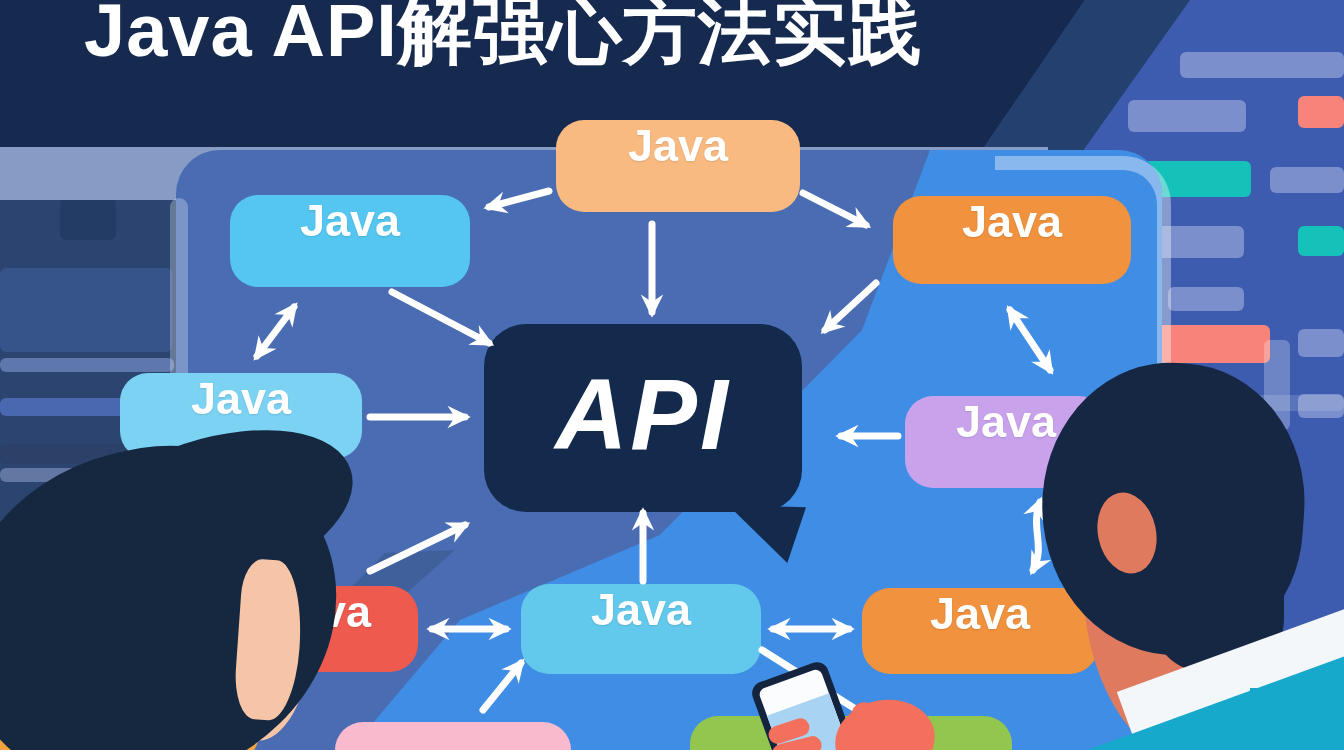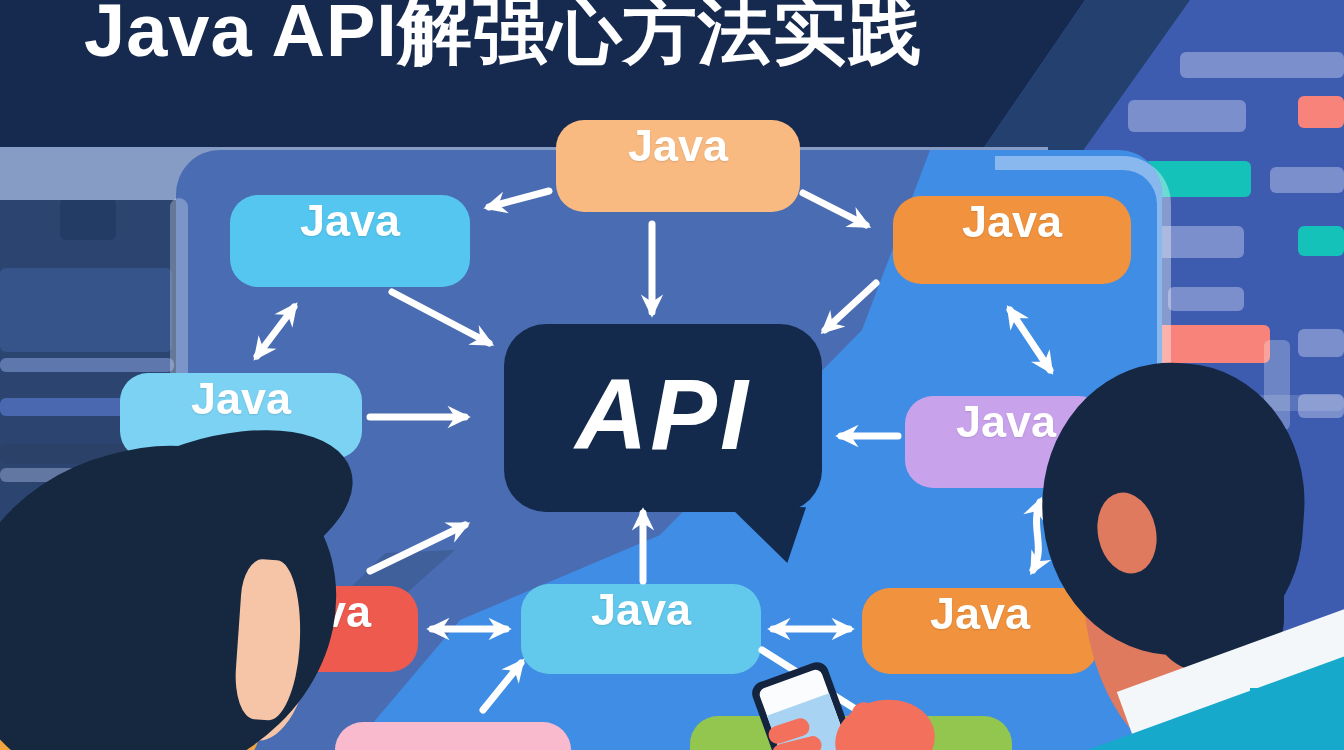--- a/index.html
+++ b/index.html
@@ -4,21 +4,21 @@
 <style>
   html,body{margin:0;padding:0;background:#222;}
   #stage{position:relative;width:1344px;height:750px;overflow:hidden;
          font-family:"Liberation Sans",sans-serif;background:#3D5CB0;}
   .abs{position:absolute;}
   .bar{position:absolute;border-radius:6px;}
   .node{position:absolute;display:flex;align-items:flex-start;justify-content:center;
         color:#fff;font-weight:700;font-size:45px;border-radius:28px;
         text-shadow:0 1px 2px rgba(0,0,0,0.12);}
   .blob{position:absolute;}
-  #api-bubble{position:absolute;left:504px;top:324px;width:318px;height:188px;
+  #api-bubble{position:absolute;left:484px;top:324px;width:318px;height:188px;
         border-radius:42px;background:#132A4D;display:flex;align-items:center;justify-content:center;}
   #api-bubble span{color:#fff;font-weight:800;font-style:italic;font-size:100px;
         letter-spacing:3px;transform:translateY(-4px);}
   #title{position:absolute;left:84px;top:-18px;color:#fff;font-weight:800;
         font-size:74px;letter-spacing:1px;white-space:nowrap;}
 </style>
 </head>
 <body>
 
 <div id="stage">

